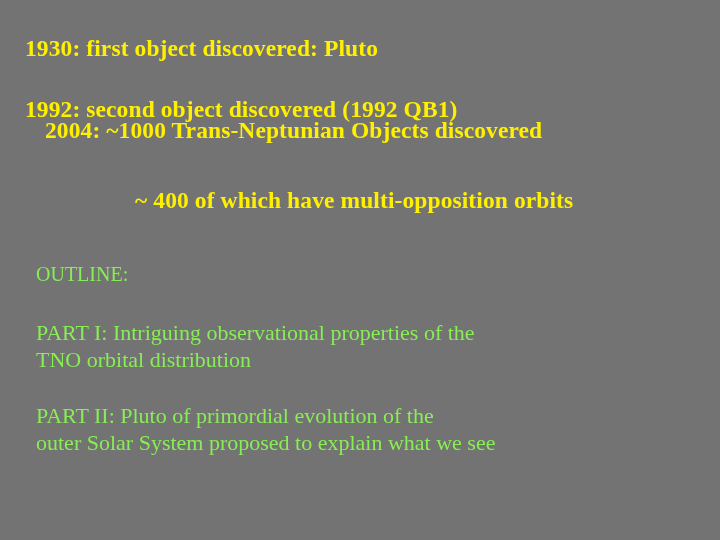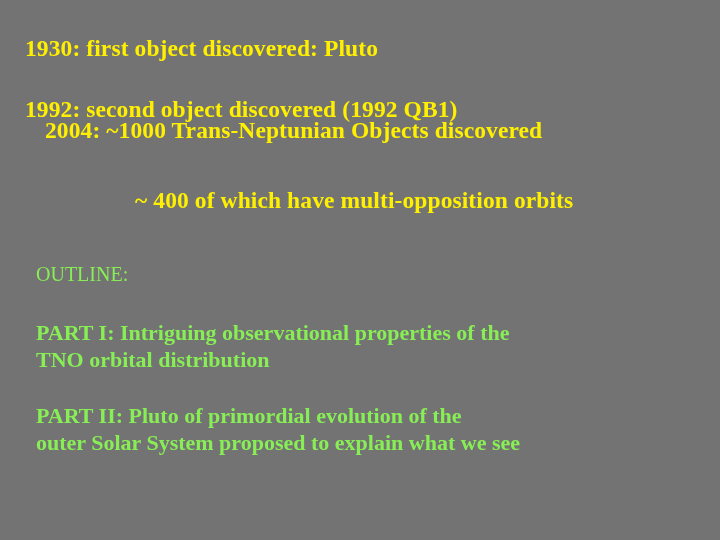--- a/index.html
+++ b/index.html
@@ -56,21 +56,21 @@
     color: #88EE55;
     font-size: 20px;
     line-height: 25px;
     white-space: pre;
   }
   .outline-item {
     position: absolute;
     left: 36px;
     width: 640px;
     color: #88EE55;
-    font-weight: bold;
+    font-weight: normal;
     font-size: 22px;
     line-height: 27px;
     white-space: pre-line;
   }
   .outline-item.p1 { top: 319px; }
   .outline-item.p2 { top: 402px; }
 </style>
 </head>
 <body>
 

